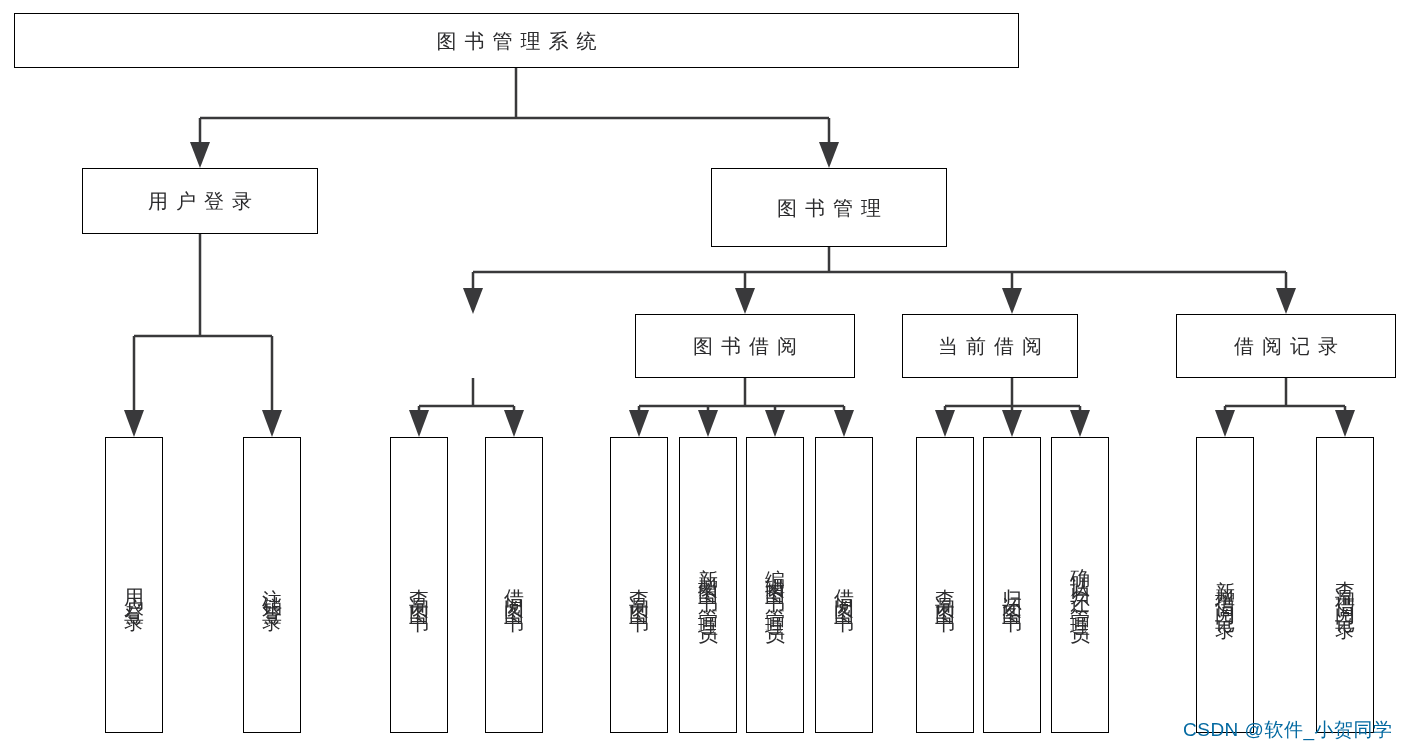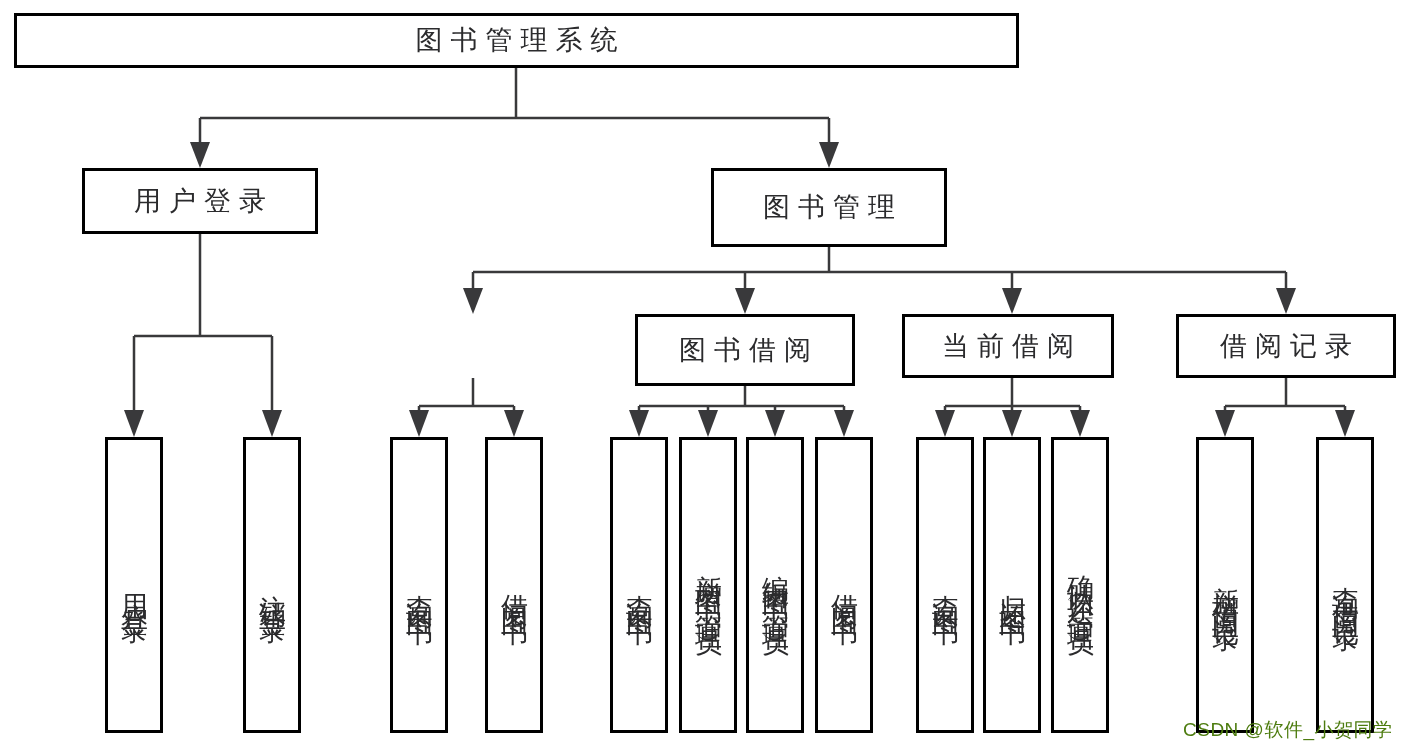--- a/index.html
+++ b/index.html
@@ -19,46 +19,46 @@
     position: absolute;
     left: 0;
     top: 0;
     width: 1405px;
     height: 747px;
     pointer-events: none;
   }
   .box {
     position: absolute;
     box-sizing: border-box;
-    border: 3px solid #000000;
+    border: 1px solid #000000;
     background: #ffffff;
     display: flex;
     align-items: center;
     justify-content: center;
     color: #2b2b2d;
-    font-size: 27px;
+    font-size: 20px;
   }
   .box .hlabel {
     letter-spacing: 8px;
     margin-right: -8px;
     white-space: nowrap;
     line-height: 1.2;
   }
   .leaf .vlabel {
     writing-mode: vertical-rl;
     letter-spacing: 8px;
     margin-bottom: -8px;
     line-height: 1.15;
   }
   .watermark {
     position: absolute;
     left: 1183px;
     top: 717px;
     font-size: 19px;
-    color: #4d7c0f;
+    color: #0369a1;
     letter-spacing: 0.5px;
     white-space: nowrap;
     z-index: 5;
   }
 </style>
 </head>
 <body>
 
 <div class="stage">
 
@@ -97,24 +97,24 @@
     <span class="hlabel">图书管理系统</span>
   </div>
 
   <div class="box" style="left:82px; top:168px; width:236px; height:66px;">
     <span class="hlabel">用户登录</span>
   </div>
   <div class="box" style="left:711px; top:168px; width:236px; height:79px;">
     <span class="hlabel">图书管理</span>
   </div>
 
-  <div class="box" style="left:635px; top:314px; width:220px; height:72px;">
+  <div class="box" style="left:635px; top:314px; width:220px; height:64px;">
     <span class="hlabel">图书借阅</span>
   </div>
-  <div class="box" style="left:902px; top:314px; width:212px; height:64px;">
+  <div class="box" style="left:902px; top:314px; width:176px; height:64px;">
     <span class="hlabel">当前借阅</span>
   </div>
   <div class="box" style="left:1176px; top:314px; width:220px; height:64px;">
     <span class="hlabel">借阅记录</span>
   </div>
 
   <div class="box leaf" style="left:105px; top:437px; width:58px; height:296px;">
     <span class="vlabel">用户登录</span>
   </div>
   <div class="box leaf" style="left:243px; top:437px; width:58px; height:296px;">

